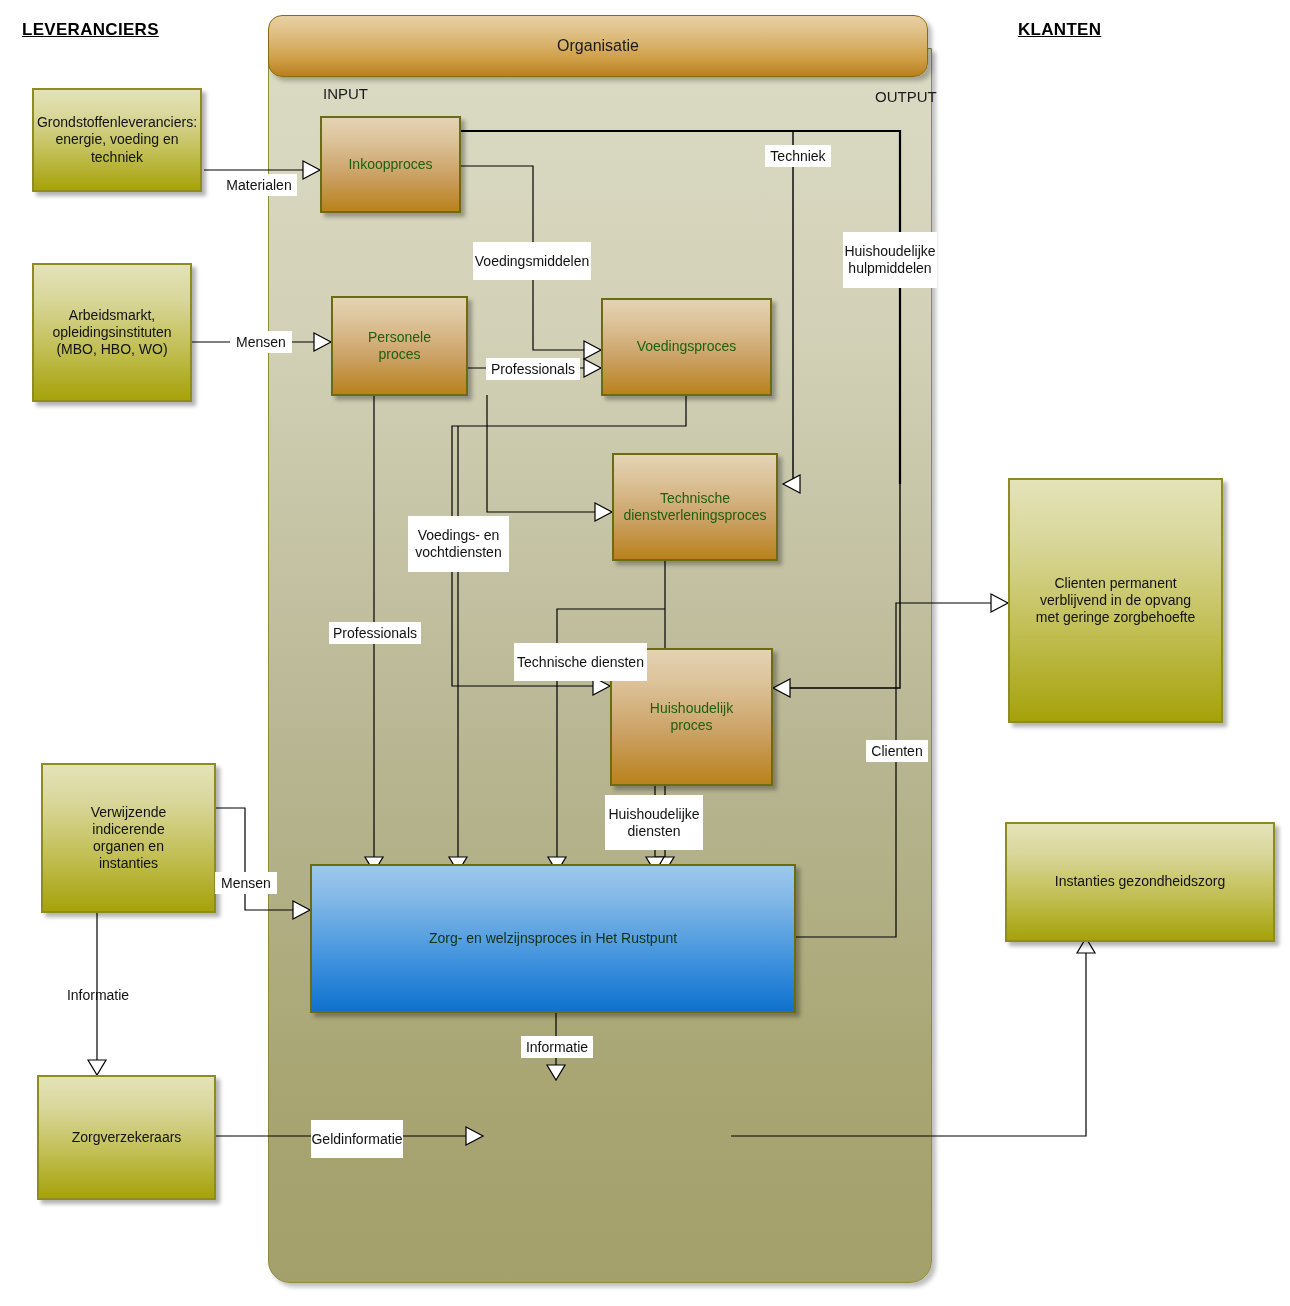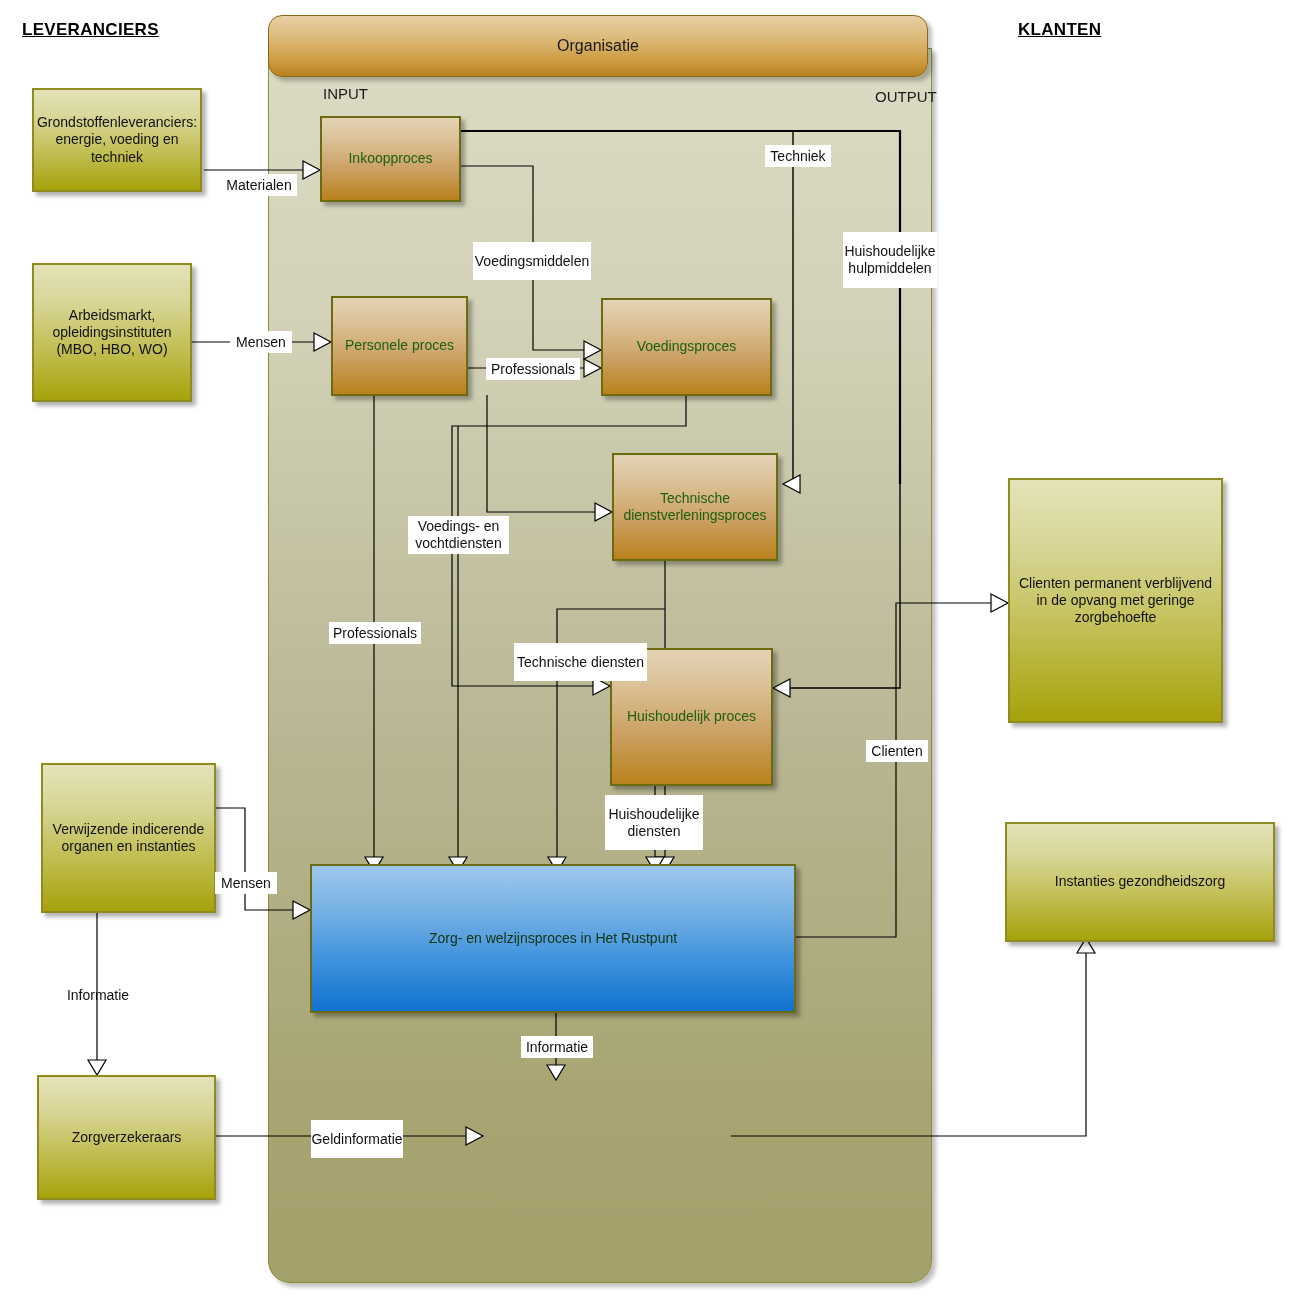--- a/index.html
+++ b/index.html
@@ -22,21 +22,21 @@
             background:linear-gradient(to bottom,#e8cfa4 0%,#dcb978 38%,#cf9e46 72%,#b8801f 100%);
             box-shadow:4px 4px 4px rgba(0,0,0,.25);box-sizing:border-box;
             display:flex;align-items:center;justify-content:center;}
   .org-head span{font-size:16px;color:#1a1a1a;}
 
   .io-label{position:absolute;font-size:15px;color:#1a1a1a;margin-left:29px;}
 
   
   .node{position:absolute;box-sizing:border-box;display:flex;
         align-items:center;justify-content:center;text-align:center;
-        box-shadow:4px 4px 4px rgba(0,0,0,.3);padding:4px 8px;}
+        box-shadow:4px 4px 4px rgba(0,0,0,.3);padding:4px 25px;}
   .node span{display:block;line-height:1.22;}
 
   .proc{border:2px solid #6d6b12;
         background:linear-gradient(to bottom,#e3d3b5 0%,#dcc298 25%,#cba164 62%,#b9821c 100%);}
   .proc span{color:#1c5f11;font-size:14px;}
 
   .ext{border:2px solid #8e8c1e;
        background:linear-gradient(to bottom,#e3e3b8 0%,#d9d79b 25%,#c2bf55 62%,#a6a20a 100%);}
   .ext span{color:#111;font-size:14px;}
 
@@ -146,21 +146,21 @@
   </div>
 
   <div class="node ext" style="left:1008px;top:478px;width:215px;height:245px;">
     <span>Clienten permanent verblijvend in de opvang met geringe zorgbehoefte</span>
   </div>
 
   <div class="node ext" style="left:1005px;top:822px;width:270px;height:120px;">
     <span>Instanties gezondheidszorg</span>
   </div>
 
-  <div class="node proc" style="left:320px;top:116px;width:141px;height:86px;">
+  <div class="node proc" style="left:320px;top:116px;width:141px;height:97px;">
     <span>Inkoopproces</span>
   </div>
 
   <div class="node proc" style="left:331px;top:296px;width:137px;height:100px;">
     <span>Personele proces</span>
   </div>
 
   <div class="node proc" style="left:601px;top:298px;width:171px;height:98px;">
     <span>Voedingsproces</span>
   </div>
@@ -183,21 +183,21 @@
   <div class="flab" style="left:765px;top:145px;width:66px;height:22px;">Techniek</div>
 
   <div class="flab" style="left:843px;top:232px;width:94px;height:56px;">Huishoudelijke hulpmiddelen</div>
 
   <div class="flab" style="left:473px;top:242px;width:118px;height:38px;">Voedingsmiddelen</div>
 
   <div class="flab" style="left:230px;top:331px;width:62px;height:22px;">Mensen</div>
 
   <div class="flab" style="left:486px;top:358px;width:94px;height:22px;">Professionals</div>
 
-  <div class="flab" style="left:408px;top:516px;width:101px;height:38px;">Voedings- en vochtdiensten</div>
+  <div class="flab" style="left:408px;top:516px;width:101px;height:56px;">Voedings- en vochtdiensten</div>
 
   <div class="flab" style="left:329px;top:622px;width:92px;height:22px;">Professionals</div>
 
   <div class="flab" style="left:514px;top:643px;width:133px;height:38px;text-align:right;">Technische diensten</div>
 
   <div class="flab" style="left:866px;top:740px;width:62px;height:22px;">Clienten</div>
 
   <div class="flab" style="left:605px;top:795px;width:98px;height:55px;">Huishoudelijke diensten</div>
 
   <div class="flab" style="left:215px;top:872px;width:62px;height:22px;">Mensen</div>

